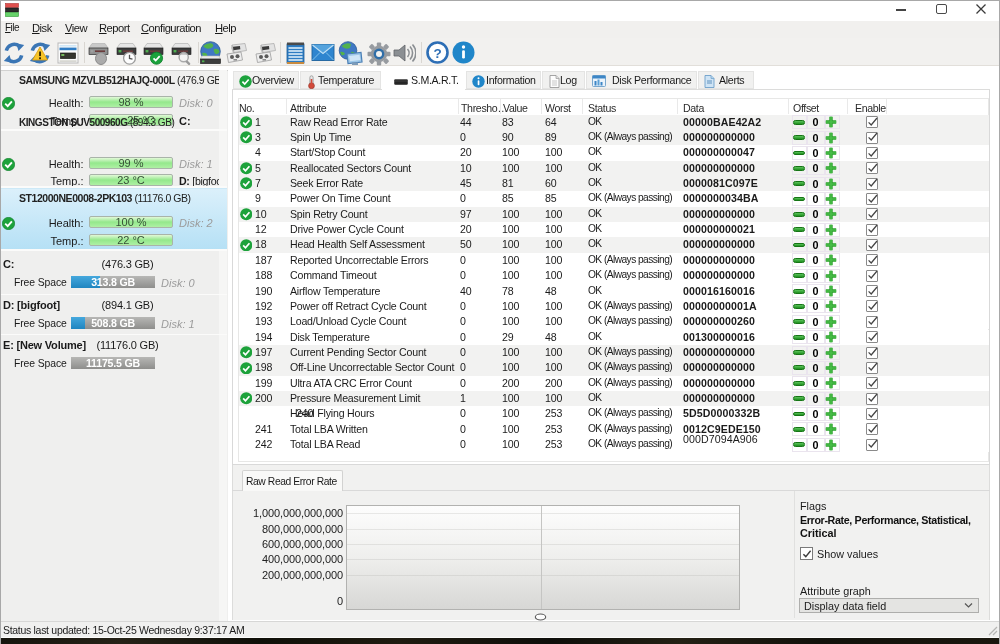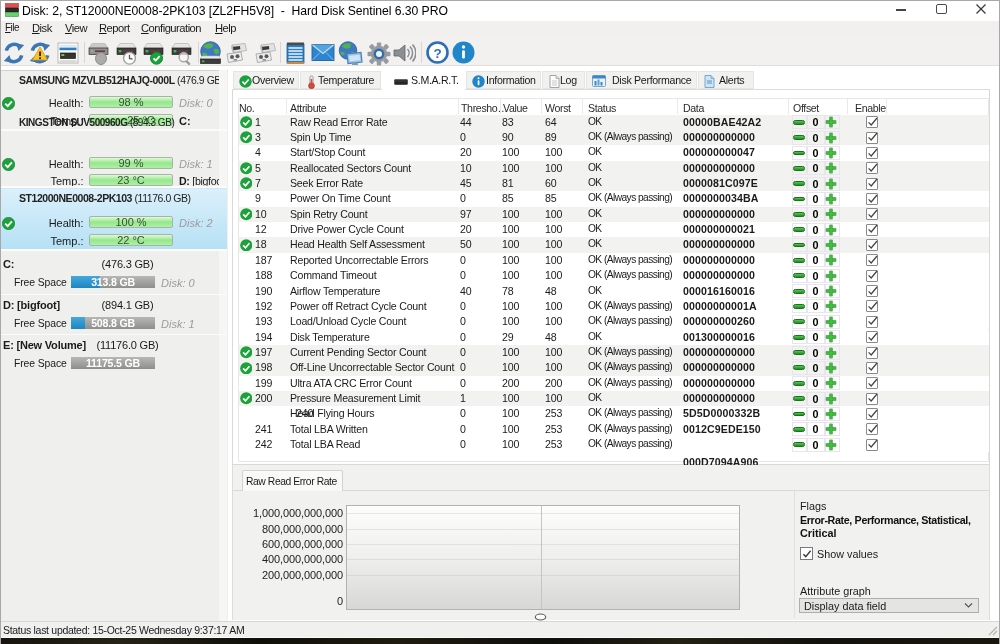--- a/index.html
+++ b/index.html
@@ -10,21 +10,20 @@
 </style></head><body>
 <div id="win">
 
 <div class="ab" style="left:0;top:0;width:1000px;height:644px;border:1px solid #a8a8a8;border-bottom:none;pointer-events:none;z-index:99"></div>
 <div class="ab" style="left:0;top:0;width:1000px;height:21px;background:#ffffff"></div>
 <svg class="ab" style="left:5px;top:3px" width="14" height="14" viewBox="0 0 14 14">
 <rect x="0.5" y="0.5" width="13" height="4" fill="#e0504e" stroke="#b03030" stroke-width="0.6"></rect>
 <rect x="0.5" y="5" width="13" height="4" fill="#2b2b2b" stroke="#111" stroke-width="0.6"></rect>
 <rect x="0.5" y="9.5" width="13" height="4" fill="#67d36a" stroke="#2f9a34" stroke-width="0.6"></rect>
 </svg>
-<div class="ab" style="left:22px;top:4px;font-size:12.2px;color:#000;letter-spacing:-0.05px;white-space:nowrap">Disk: 2, ST12000NE0008-2PK103 [ZL2FH5V8]&nbsp; -&nbsp; Hard Disk Sentinel 6.30 PRO</div>
 <div class="ab" style="left:896px;top:9px;width:10px;height:1.5px;background:#444"></div>
 <div class="ab" style="left:936px;top:4px;width:10.5px;height:9.5px;border:1.4px solid #4a4a4a;border-radius:2px"></div>
 <svg class="ab" style="left:975px;top:3px" width="12" height="12" viewBox="0 0 12 12">
 <path d="M1.5 1.5 L10.5 10.5 M10.5 1.5 L1.5 10.5" stroke="#3a3a3a" stroke-width="1.3"></path>
     </svg>
 <div class="ab" style="left:1px;top:21px;width:998px;height:17px;background:#f1f0ee"></div>
 <div class="ab" style="left:5px;top:22px;font-size:10px;letter-spacing:-0.5px;color:#1a1a1a;white-space:nowrap"><span style="text-decoration:underline">F</span>ile</div>
 <div class="ab" style="left:32px;top:22px;font-size:11.2px;letter-spacing:-0.5px;color:#1a1a1a;white-space:nowrap"><span style="text-decoration:underline">D</span>isk</div>
 <div class="ab" style="left:65px;top:22px;font-size:11.2px;letter-spacing:-0.5px;color:#1a1a1a;white-space:nowrap"><span style="text-decoration:underline">V</span>iew</div>
 <div class="ab" style="left:99px;top:22px;font-size:11.2px;letter-spacing:-0.5px;color:#1a1a1a;white-space:nowrap"><span style="text-decoration:underline">R</span>eport</div>
@@ -708,21 +707,21 @@
 <svg class="ab" style="left:867px;top:422.88px" width="12" height="12" viewBox="0 0 12 12">
       <path d="M1.6 6.4 L4.2 9 L10 2" stroke="#444" stroke-width="1.25" fill="none"></path>
     </svg>
 <div class="ab" style="left:238.5px;top:436.95px;width:750px;height:15.35px;background:#ffffff"></div>
 <div class="ab t11" style="left:255px;top:438.02px;">242</div>
 <div class="ab t11" style="left:290px;top:438.02px;">Total LBA Read</div>
 <div class="ab t11" style="left:460px;top:438.02px;">0</div>
 <div class="ab t11" style="left:502px;top:438.02px;">100</div>
 <div class="ab t11" style="left:545px;top:438.02px;">253</div>
 <div class="ab t11" style="left:588px;top:438.02px;font-size:10.2px;letter-spacing:-0.55px;">OK (Always passing)</div>
-<div class="ab t11" style="left:683px;top:456px;font-weight:bold;letter-spacing:0.1px">000D7094A906</div>
+<div class="ab t11" style="left:683px;top:433px;font-weight:normal;letter-spacing:0.1px">000D7094A906</div>
 <div class="ab" style="left:791.5px;top:437.62px;width:15px;height:14px;border:1px solid #eae4ee"></div>
 <div class="ab" style="left:793px;top:442.22px;width:12px;height:4.8px;border-radius:2.2px;background:linear-gradient(#5cc35c,#1f8f1f);border:0.5px solid #157515"></div>
 <div class="ab" style="left:824.5px;top:437.62px;width:15.5px;height:14px;border:1px solid #eae4ee"></div>
 <div class="ab" style="left:806.5px;top:437.62px;width:18px;height:14px;border:1px solid #eae4ee;font-size:10.8px;font-weight:bold;color:#000;text-align:center;line-height:13px">0</div>
 <svg class="ab" style="left:825px;top:438.62px" width="12" height="12" viewBox="0 0 12 12">
       <path d="M6 0.8 L6 11.2 M0.8 6 L11.2 6" stroke="#2aa02a" stroke-width="3.4"></path>
       <path d="M6 0.8 L6 11.2 M0.8 6 L11.2 6" stroke="#49bd49" stroke-width="1.6"></path>
     </svg>
 <div class="ab" style="left:866px;top:438.62px;width:12px;height:12px;border:1px solid #8a8a8a;background:#fff;border-radius:1px"></div>
 <svg class="ab" style="left:867px;top:438.22px" width="12" height="12" viewBox="0 0 12 12">

